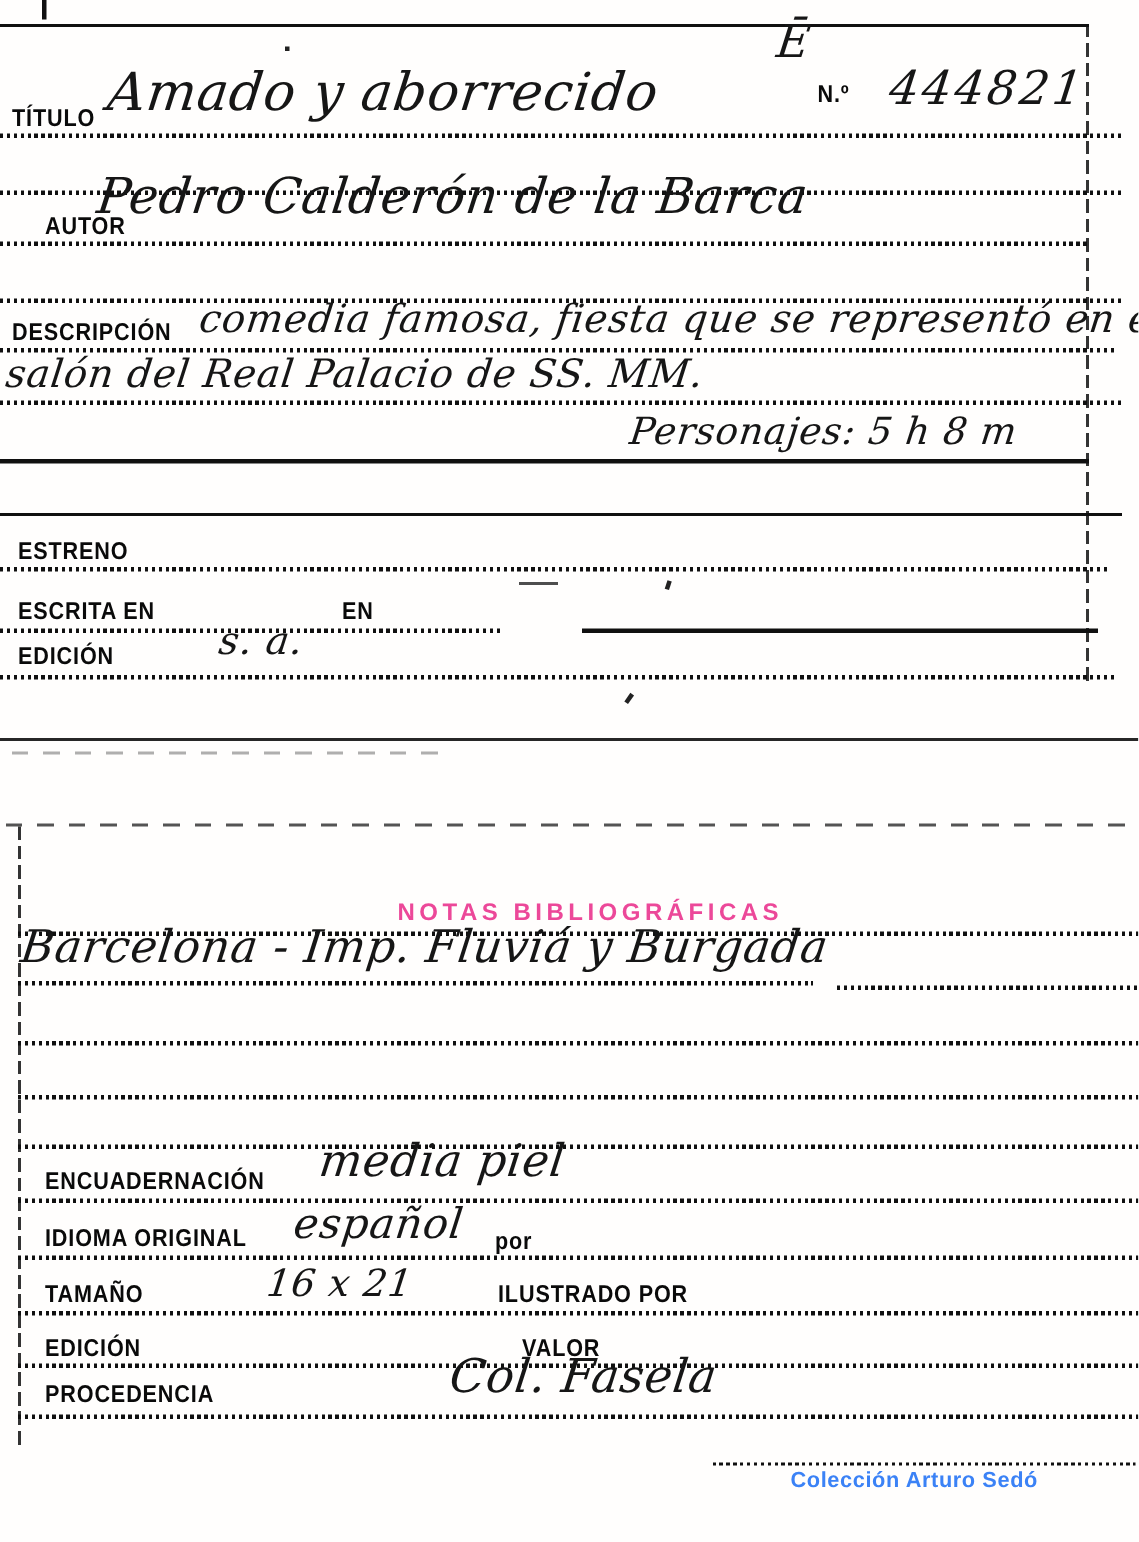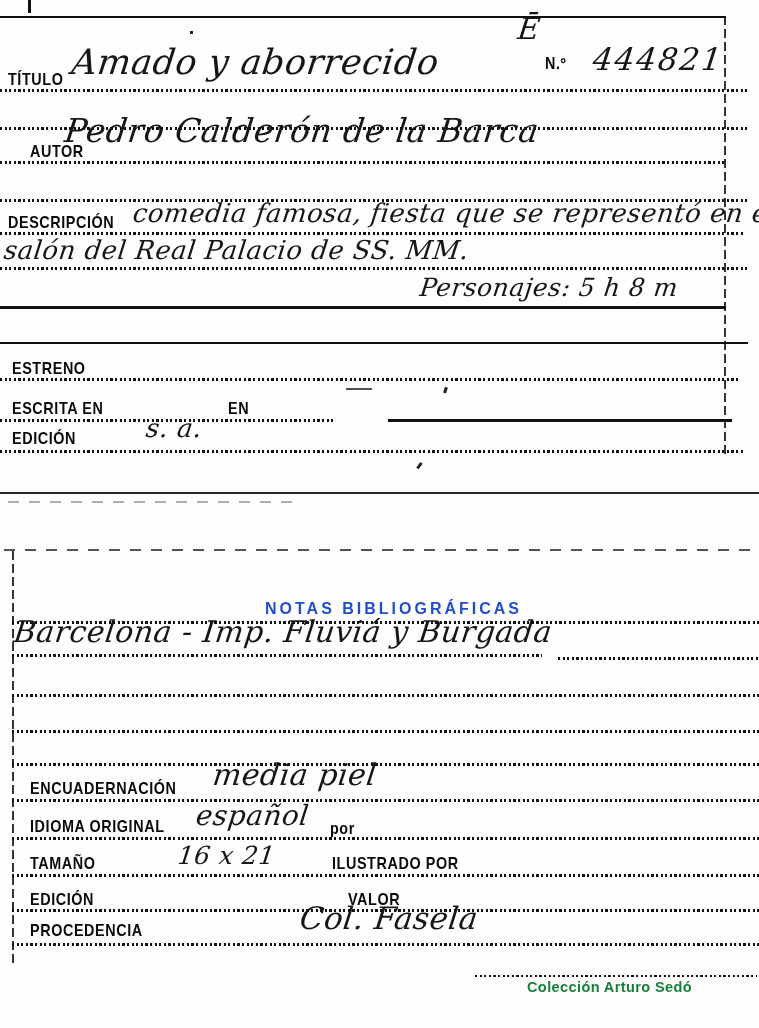--- a/index.html
+++ b/index.html
@@ -7,22 +7,22 @@
         font-family:"Liberation Sans",sans-serif;color:#0d0d0d;}
   
   .ln{position:absolute;}
   .solid{background:#101010;}
   .dot{background-image:repeating-linear-gradient(90deg,#101010 0,#101010 2.2px,transparent 2.2px,transparent 4.6px);}
   .broken{background-image:repeating-linear-gradient(90deg,#1b1b1b 0,#1b1b1b 11px,transparent 11px,transparent 21px);opacity:.75;}
   .vdash{background-image:repeating-linear-gradient(180deg,#101010 0,#101010 9px,transparent 9px,transparent 13px);}
   
   .plabel{position:absolute;font-weight:700;font-size:15px;letter-spacing:.6px;color:#0a0a0a;
           white-space:nowrap;transform:scale(.96,1.08);transform-origin:left bottom;}
-  .ptitle{position:absolute;font-weight:700;font-size:16px;letter-spacing:3px;color:#1d4ed8;white-space:nowrap;}
-  .pfoot{position:absolute;font-weight:700;font-size:14.5px;letter-spacing:.4px;color:#15803d;white-space:nowrap;}
+  .ptitle{position:absolute;font-weight:700;font-size:16px;letter-spacing:3px;color:#ec4899;white-space:nowrap;}
+  .pfoot{position:absolute;font-weight:700;font-size:14.5px;letter-spacing:.4px;color:#3b82f6;white-space:nowrap;}
   
   .hw{position:absolute;font-family:"DejaVu Serif",serif;font-style:italic;color:#161616;
       transform:skewX(-7deg);white-space:nowrap;letter-spacing:.5px;line-height:1;}
   .speck{position:absolute;background:#222;}
 </style>
 </head>
 <body>
 
 <div class="scan">
 

